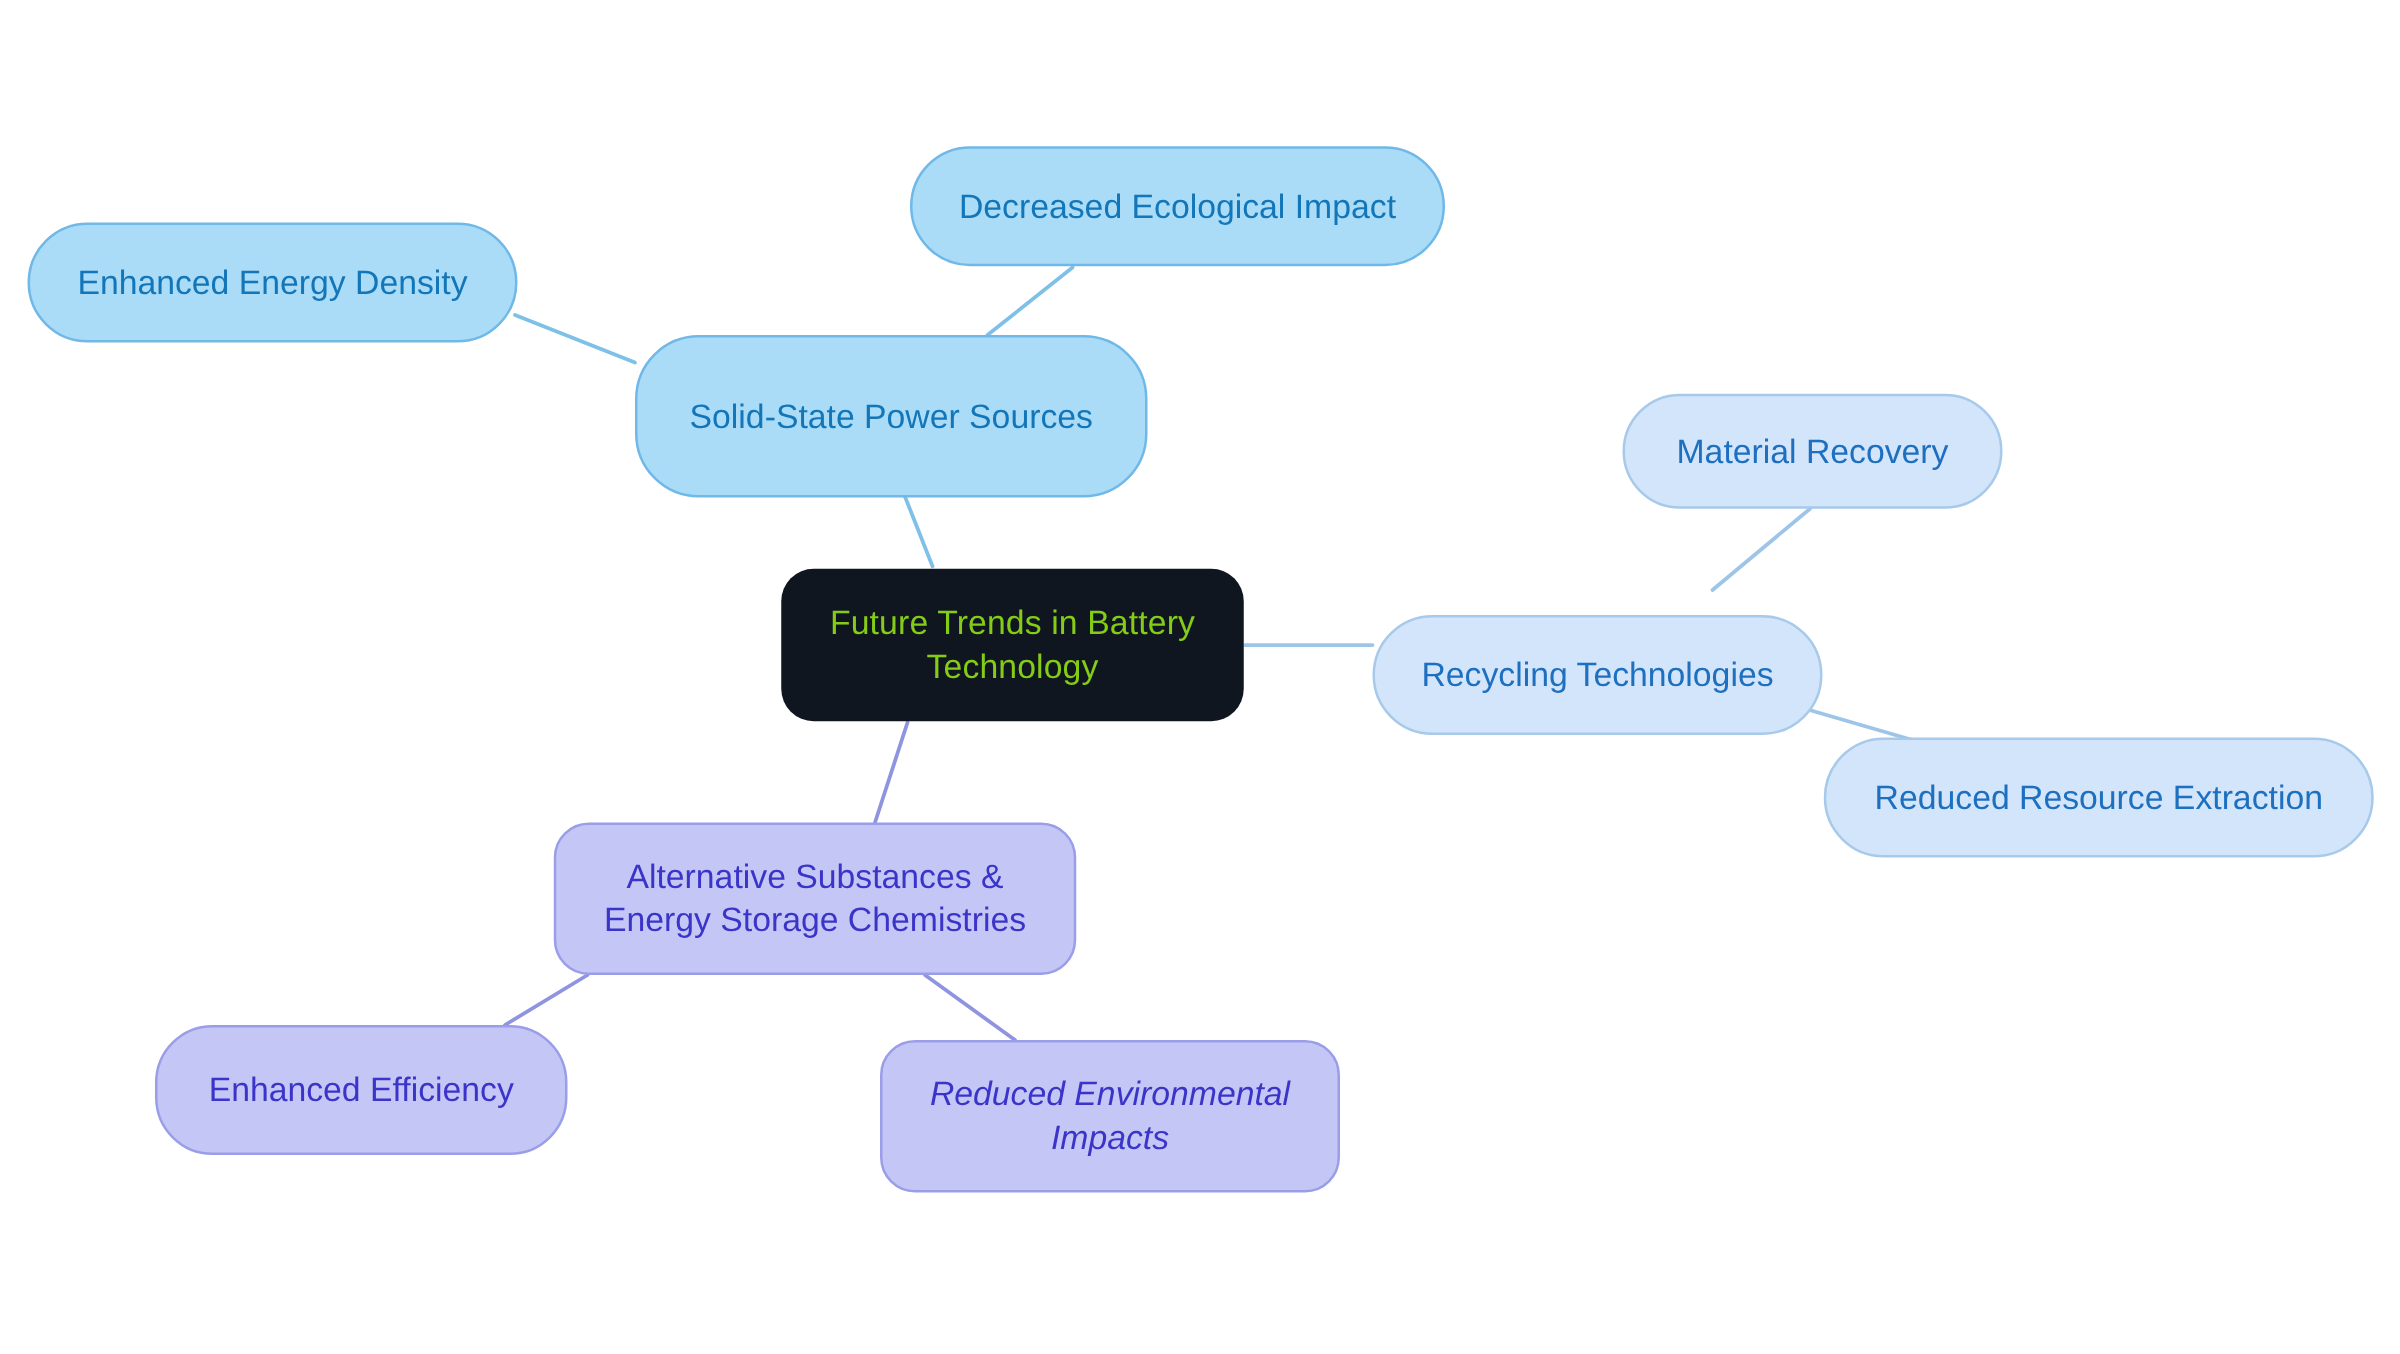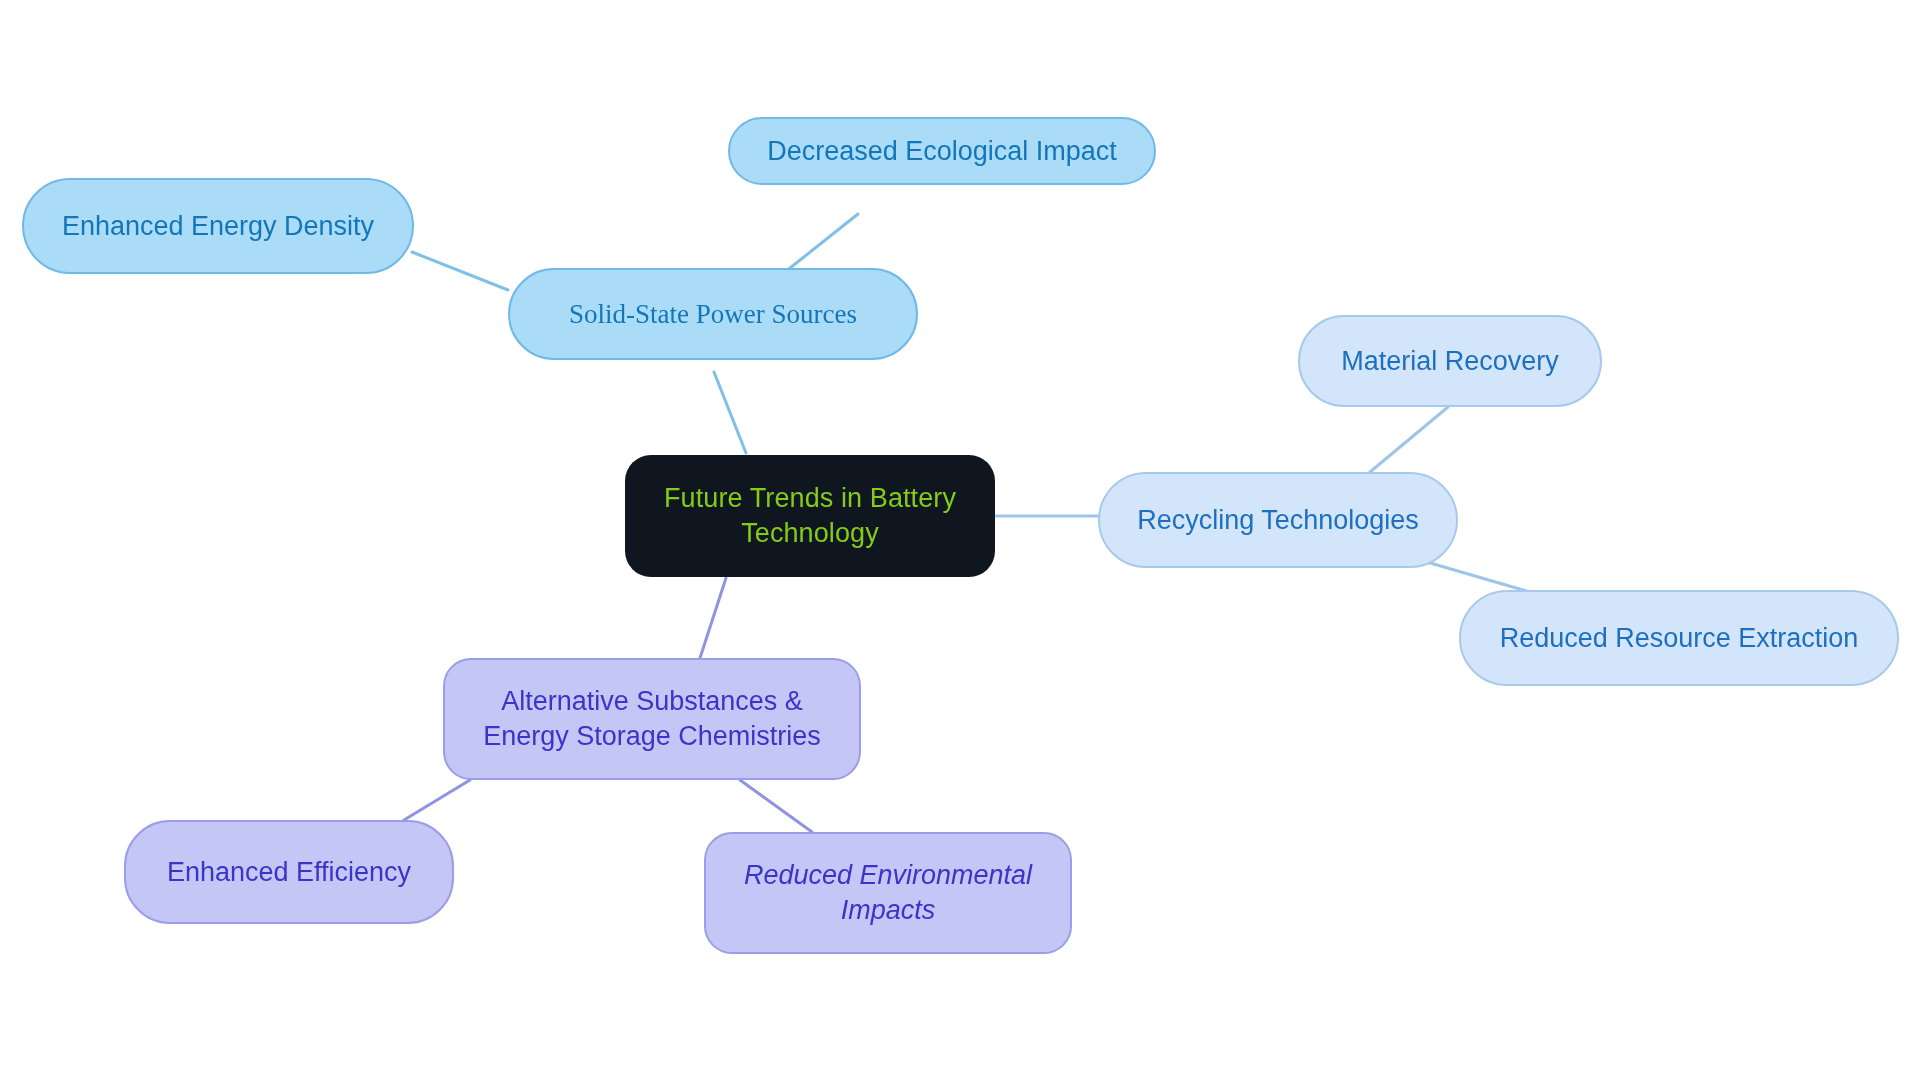--- a/index.html
+++ b/index.html
@@ -75,31 +75,31 @@
       <line x1="726" y1="578" x2="700" y2="658" stroke="#8f94e0" stroke-width="3" stroke-linecap="round"></line>
       <line x1="470" y1="780" x2="404" y2="820" stroke="#8f94e0" stroke-width="3" stroke-linecap="round"></line>
       <line x1="740" y1="780" x2="812" y2="832" stroke="#8f94e0" stroke-width="3" stroke-linecap="round"></line>
     </svg>
 
   <div class="node node-root" style="left: 625px; top: 455px; width: 370px; height: 122px; border-radius: 26px; background: rgb(15, 22, 32); color: #84cc16;">
     <span>Future Trends in Battery
 Technology</span>
   </div>
 
-  <div class="node node-blue" style="left: 508px; top: 268px; width: 410px; height: 92px; border-radius: 51px; background: rgb(170, 220, 248); color: rgb(19, 118, 184); border-color: rgb(111, 184, 232); font-family: Liberation Serif, serif;">
+  <div class="node node-blue" style="left: 508px; top: 268px; width: 410px; height: 130px; border-radius: 51px; background: rgb(170, 220, 248); color: rgb(19, 118, 184); border-color: rgb(111, 184, 232);">
     <span>Solid-State Power Sources</span>
   </div>
   <div class="node node-blue" style="left: 22px; top: 178px; width: 392px; height: 96px; border-radius: 48px; background: rgb(170, 220, 248); color: rgb(19, 118, 184); border-color: rgb(111, 184, 232);">
     <span>Enhanced Energy Density</span>
   </div>
-  <div class="node node-blue" style="left: 728px; top: 117px; width: 428px; height: 68px; border-radius: 48px; background: rgb(170, 220, 248); color: rgb(19, 118, 184); border-color: rgb(111, 184, 232);">
+  <div class="node node-blue" style="left: 728px; top: 117px; width: 428px; height: 96px; border-radius: 48px; background: rgb(170, 220, 248); color: rgb(19, 118, 184); border-color: rgb(111, 184, 232);">
     <span>Decreased Ecological Impact</span>
   </div>
 
-  <div class="node node-paleblue" style="left: 1098px; top: 472px; width: 360px; height: 96px; border-radius: 48px; background: rgb(211, 229, 250); color: rgb(29, 111, 192); border-color: rgb(167, 201, 234);">
+  <div class="node node-paleblue" style="left: 1098px; top: 492px; width: 360px; height: 96px; border-radius: 48px; background: rgb(211, 229, 250); color: rgb(29, 111, 192); border-color: rgb(167, 201, 234);">
     <span>Recycling Technologies</span>
   </div>
   <div class="node node-paleblue" style="left: 1298px; top: 315px; width: 304px; height: 92px; border-radius: 46px; background: rgb(211, 229, 250); color: rgb(29, 111, 192); border-color: rgb(167, 201, 234);">
     <span>Material Recovery</span>
   </div>
   <div class="node node-paleblue" style="left: 1459px; top: 590px; width: 440px; height: 96px; border-radius: 48px; background: rgb(211, 229, 250); color: rgb(29, 111, 192); border-color: rgb(167, 201, 234);">
     <span>Reduced Resource Extraction</span>
   </div>
 
   <div class="node node-purple" style="left: 443px; top: 658px; width: 418px; height: 122px; border-radius: 28px; background: rgb(196, 199, 246); color: rgb(59, 52, 201); border-color: rgb(154, 158, 232);">

